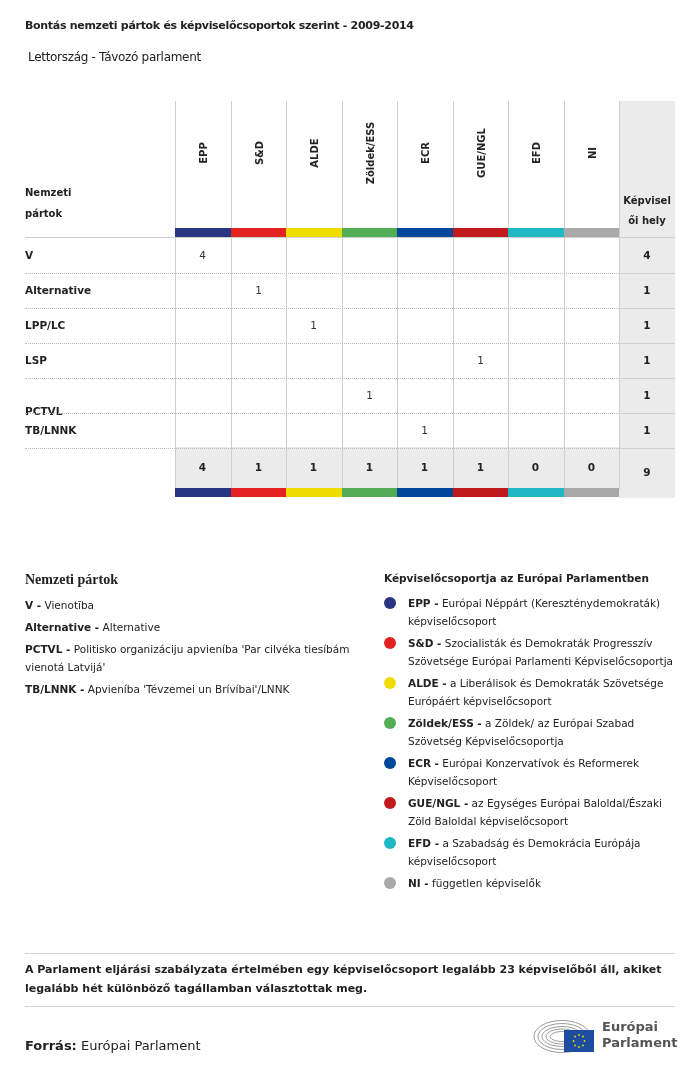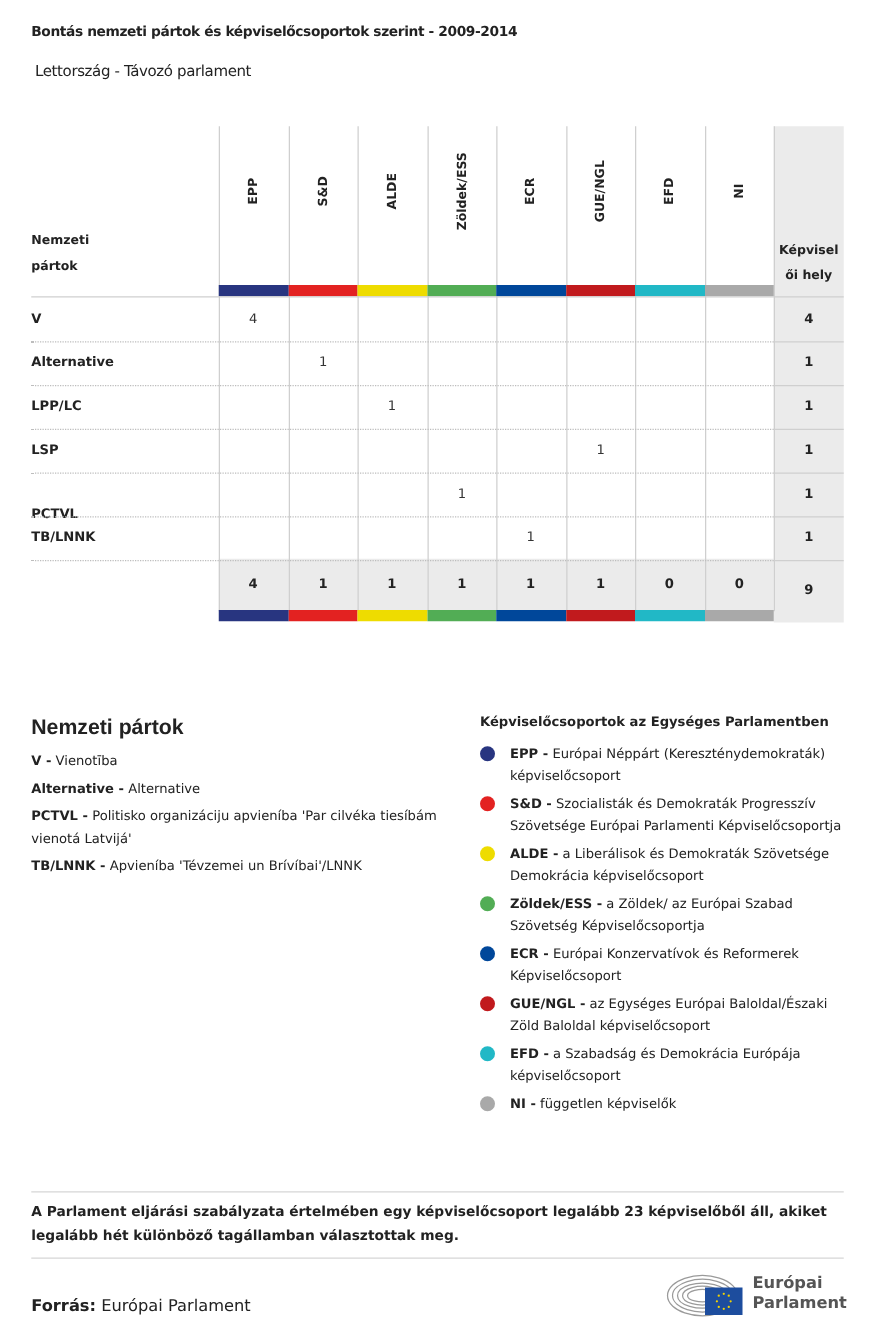--- a/index.html
+++ b/index.html
@@ -18,21 +18,21 @@
   .row-line { position: absolute; left: 0; width: 594px; height: 0; border-top: 1px dotted #bdbdbd; }
   .row-line.solid { border-top: 1px solid #cfcfcf; }
   .total-row-line { position: absolute; left: 594px; width: 56px; height: 1px; background: #cfcfcf; }
   .row-label { position: absolute; left: 0; font-size: 10.5px; font-weight: bold; }
   .cell { position: absolute; width: 55px; text-align: center; font-size: 10.5px; color: #333; }
   .cell-total { position: absolute; left: 594px; width: 56px; text-align: center; font-size: 10.5px; font-weight: bold; }
   .sum-bg { position: absolute; left: 150px; top: 346px; width: 444px; height: 42px; background: #ebebeb; }
   .sum-cell { position: absolute; width: 55px; text-align: center; font-size: 10.5px; font-weight: bold; }
 
   .legend-left { position: absolute; left: 25px; top: 572px; width: 340px; }
-  .legend-left h3 { font-family: Liberation Sans, sans-serif; font-size: 17px; font-weight: bold; margin-bottom: 8px; }
+  .legend-left h3 { font-family: Liberation Serif, serif; font-size: 14px; font-weight: bold; margin-bottom: 8px; }
   .legend-left p { font-size: 10.5px; line-height: 18px; margin-bottom: 4px; }
   .legend-left b { font-weight: bold; }
 
   .legend-right { position: absolute; left: 384px; top: 572px; width: 295px; }
   .legend-right h3 { font-size: 10.5px; font-weight: bold; margin-bottom: 10px; }
   .lg-item { position: relative; padding-left: 24px; font-size: 10.5px; line-height: 18px; margin-bottom: 4px; }
   .lg-dot { position: absolute; left: 0; top: 3px; width: 12px; height: 12px; border-radius: 50%; }
 
   .hr { position: absolute; left: 25px; width: 650px; height: 1px; background: #d6d6d6; }
   .note { position: absolute; left: 25px; top: 960px; width: 640px; font-size: 11px; line-height: 19px; font-weight: bold; }
@@ -194,25 +194,25 @@
   <h3>Nemzeti pártok</h3>
   <div id="nat-items">
       <p><b>V -</b> <span>Vienotība</span></p>
       <p><b>Alternative -</b> <span>Alternative</span></p>
       <p><b>PCTVL -</b> <span>Politisko organizáciju apvieníba 'Par cilvéka tiesíbám vienotá Latvijá'</span></p>
       <p><b>TB/LNNK -</b> <span>Apvieníba 'Tévzemei un Brívíbai'/LNNK</span></p>
     </div>
 </div>
 
 <div class="legend-right">
-  <h3>Képviselőcsoportok az Egységes Parlamentben</h3>
+  <h3>Képviselőcsoportja az Európai Parlamentben</h3>
   <div id="grp-items">
       <div class="lg-item"><span class="lg-dot" style="background:#283580"></span><b>EPP -</b> <span>Európai Néppárt (Kereszténydemokraták) képviselőcsoport</span></div>
       <div class="lg-item"><span class="lg-dot" style="background:#e32221"></span><b>S&amp;D -</b> <span>Szocialisták és Demokraták Progresszív Szövetsége Európai Parlamenti Képviselőcsoportja</span></div>
-      <div class="lg-item"><span class="lg-dot" style="background:#eedc00"></span><b>ALDE -</b> <span>a Liberálisok és Demokraták Szövetsége Demokrácia képviselőcsoport</span></div>
+      <div class="lg-item"><span class="lg-dot" style="background:#eedc00"></span><b>ALDE -</b> <span>a Liberálisok és Demokraták Szövetsége Európáért képviselőcsoport</span></div>
       <div class="lg-item"><span class="lg-dot" style="background:#52ad55"></span><b>Zöldek/ESS -</b> <span>a Zöldek/ az Európai Szabad Szövetség Képviselőcsoportja</span></div>
       <div class="lg-item"><span class="lg-dot" style="background:#00479a"></span><b>ECR -</b> <span>Európai Konzervatívok és Reformerek Képviselőcsoport</span></div>
       <div class="lg-item"><span class="lg-dot" style="background:#c11a1d"></span><b>GUE/NGL -</b> <span>az Egységes Európai Baloldal/Északi Zöld Baloldal képviselőcsoport</span></div>
       <div class="lg-item"><span class="lg-dot" style="background:#21b8c6"></span><b>EFD -</b> <span>a Szabadság és Demokrácia Európája képviselőcsoport</span></div>
       <div class="lg-item"><span class="lg-dot" style="background:#a9a9a9"></span><b>NI -</b> <span>független képviselők</span></div>
     </div>
 </div>
 
 <div class="hr" style="top:953px;"></div>
 <div class="note">A Parlament eljárási szabályzata értelmében egy képviselőcsoport legalább 23 képviselőből áll, akiket legalább hét különböző tagállamban választottak meg.</div>

